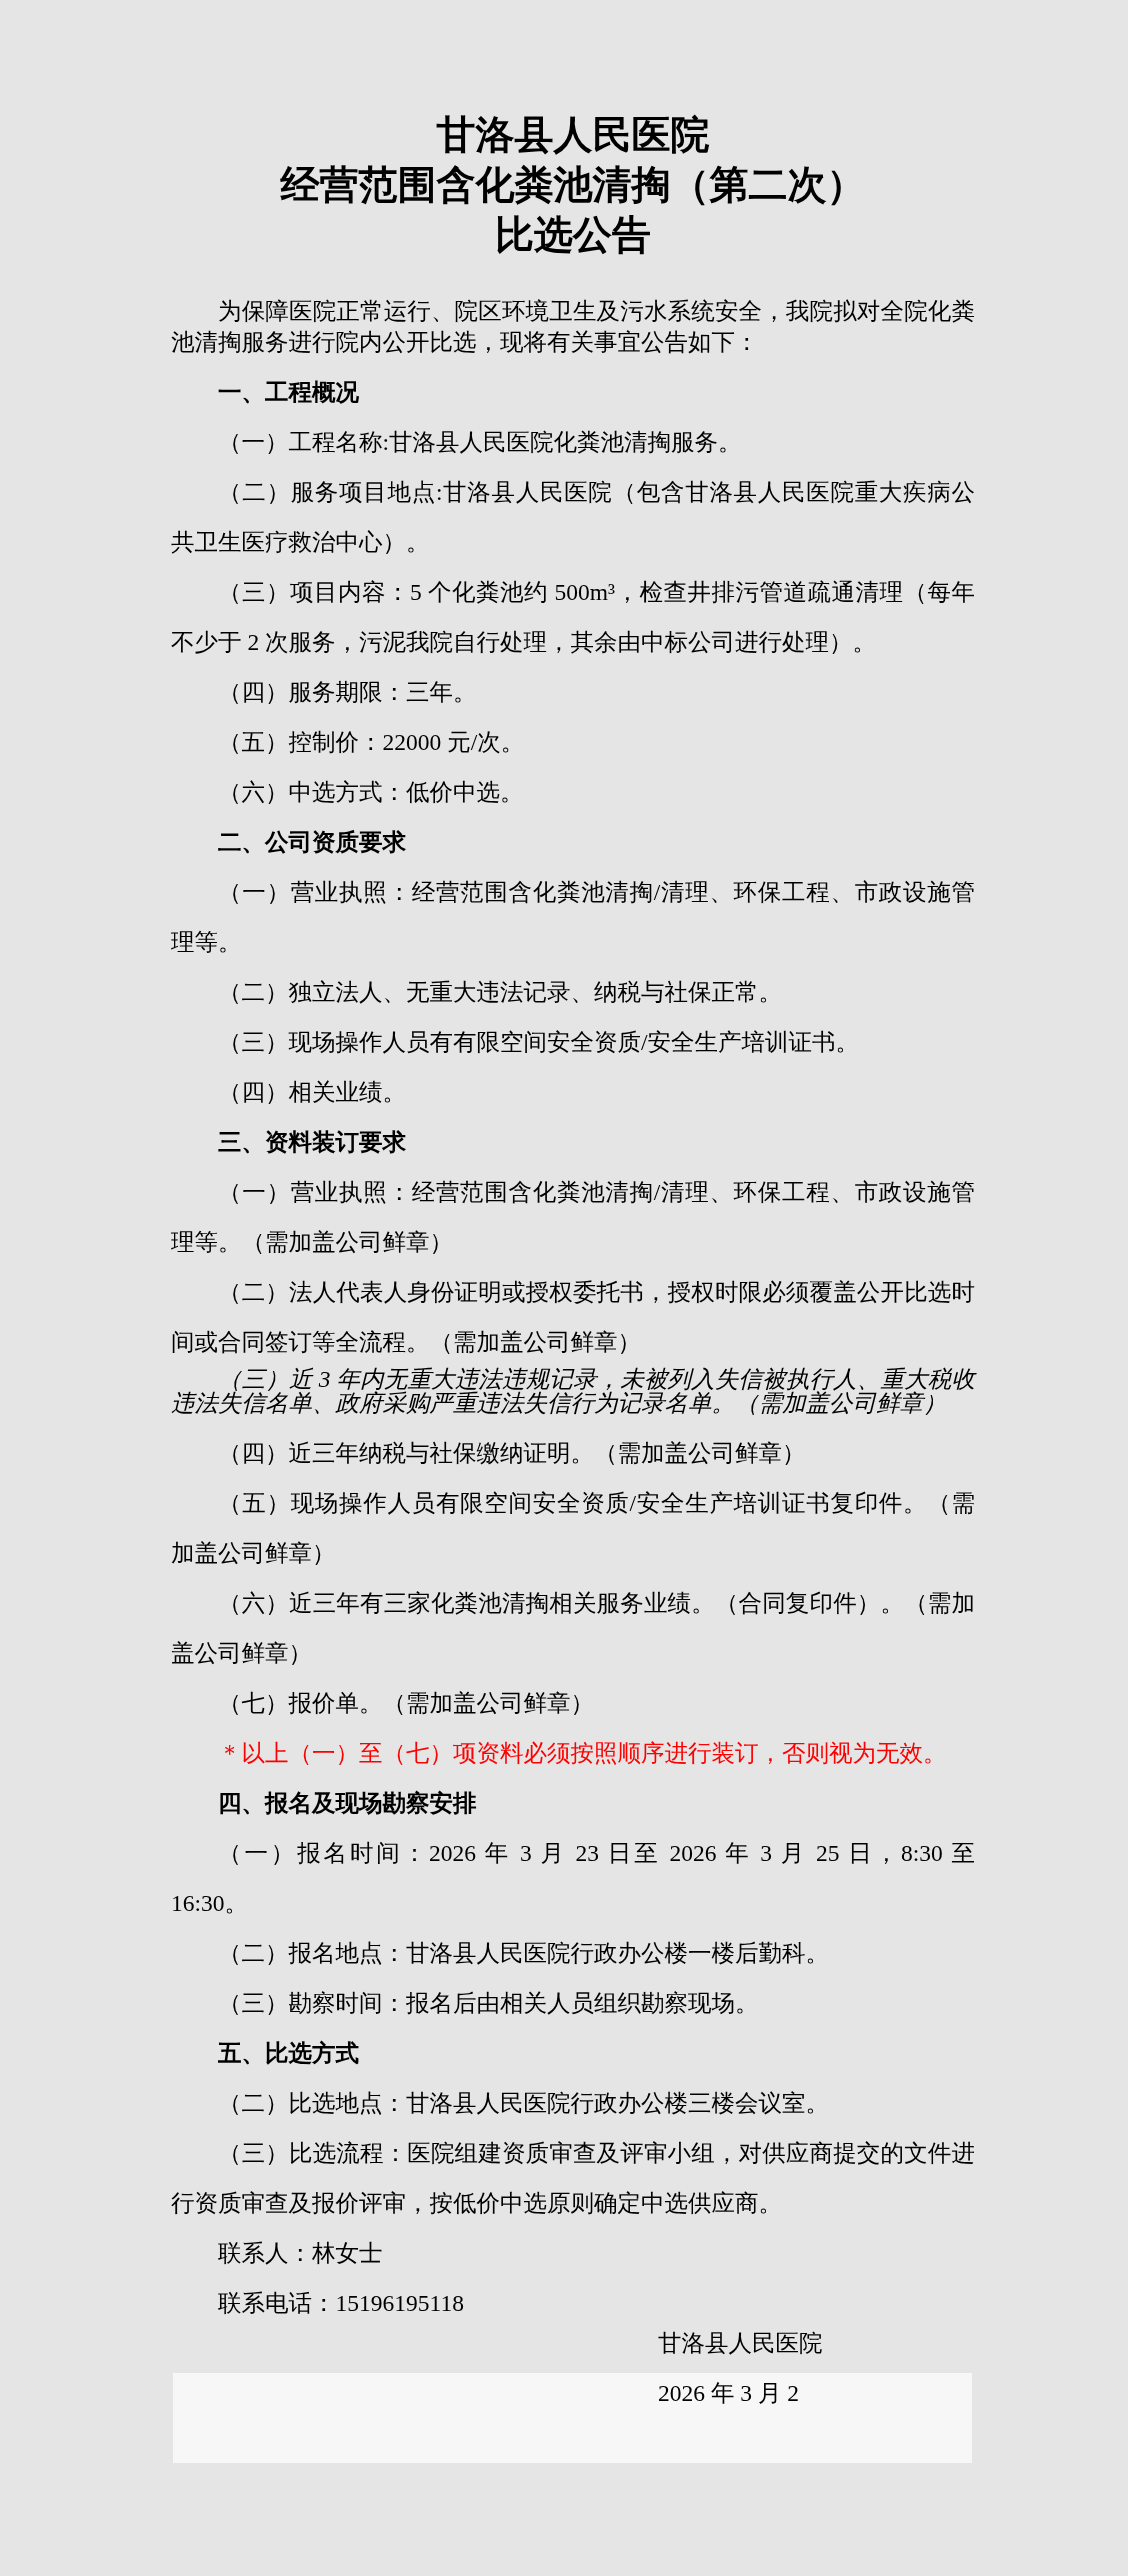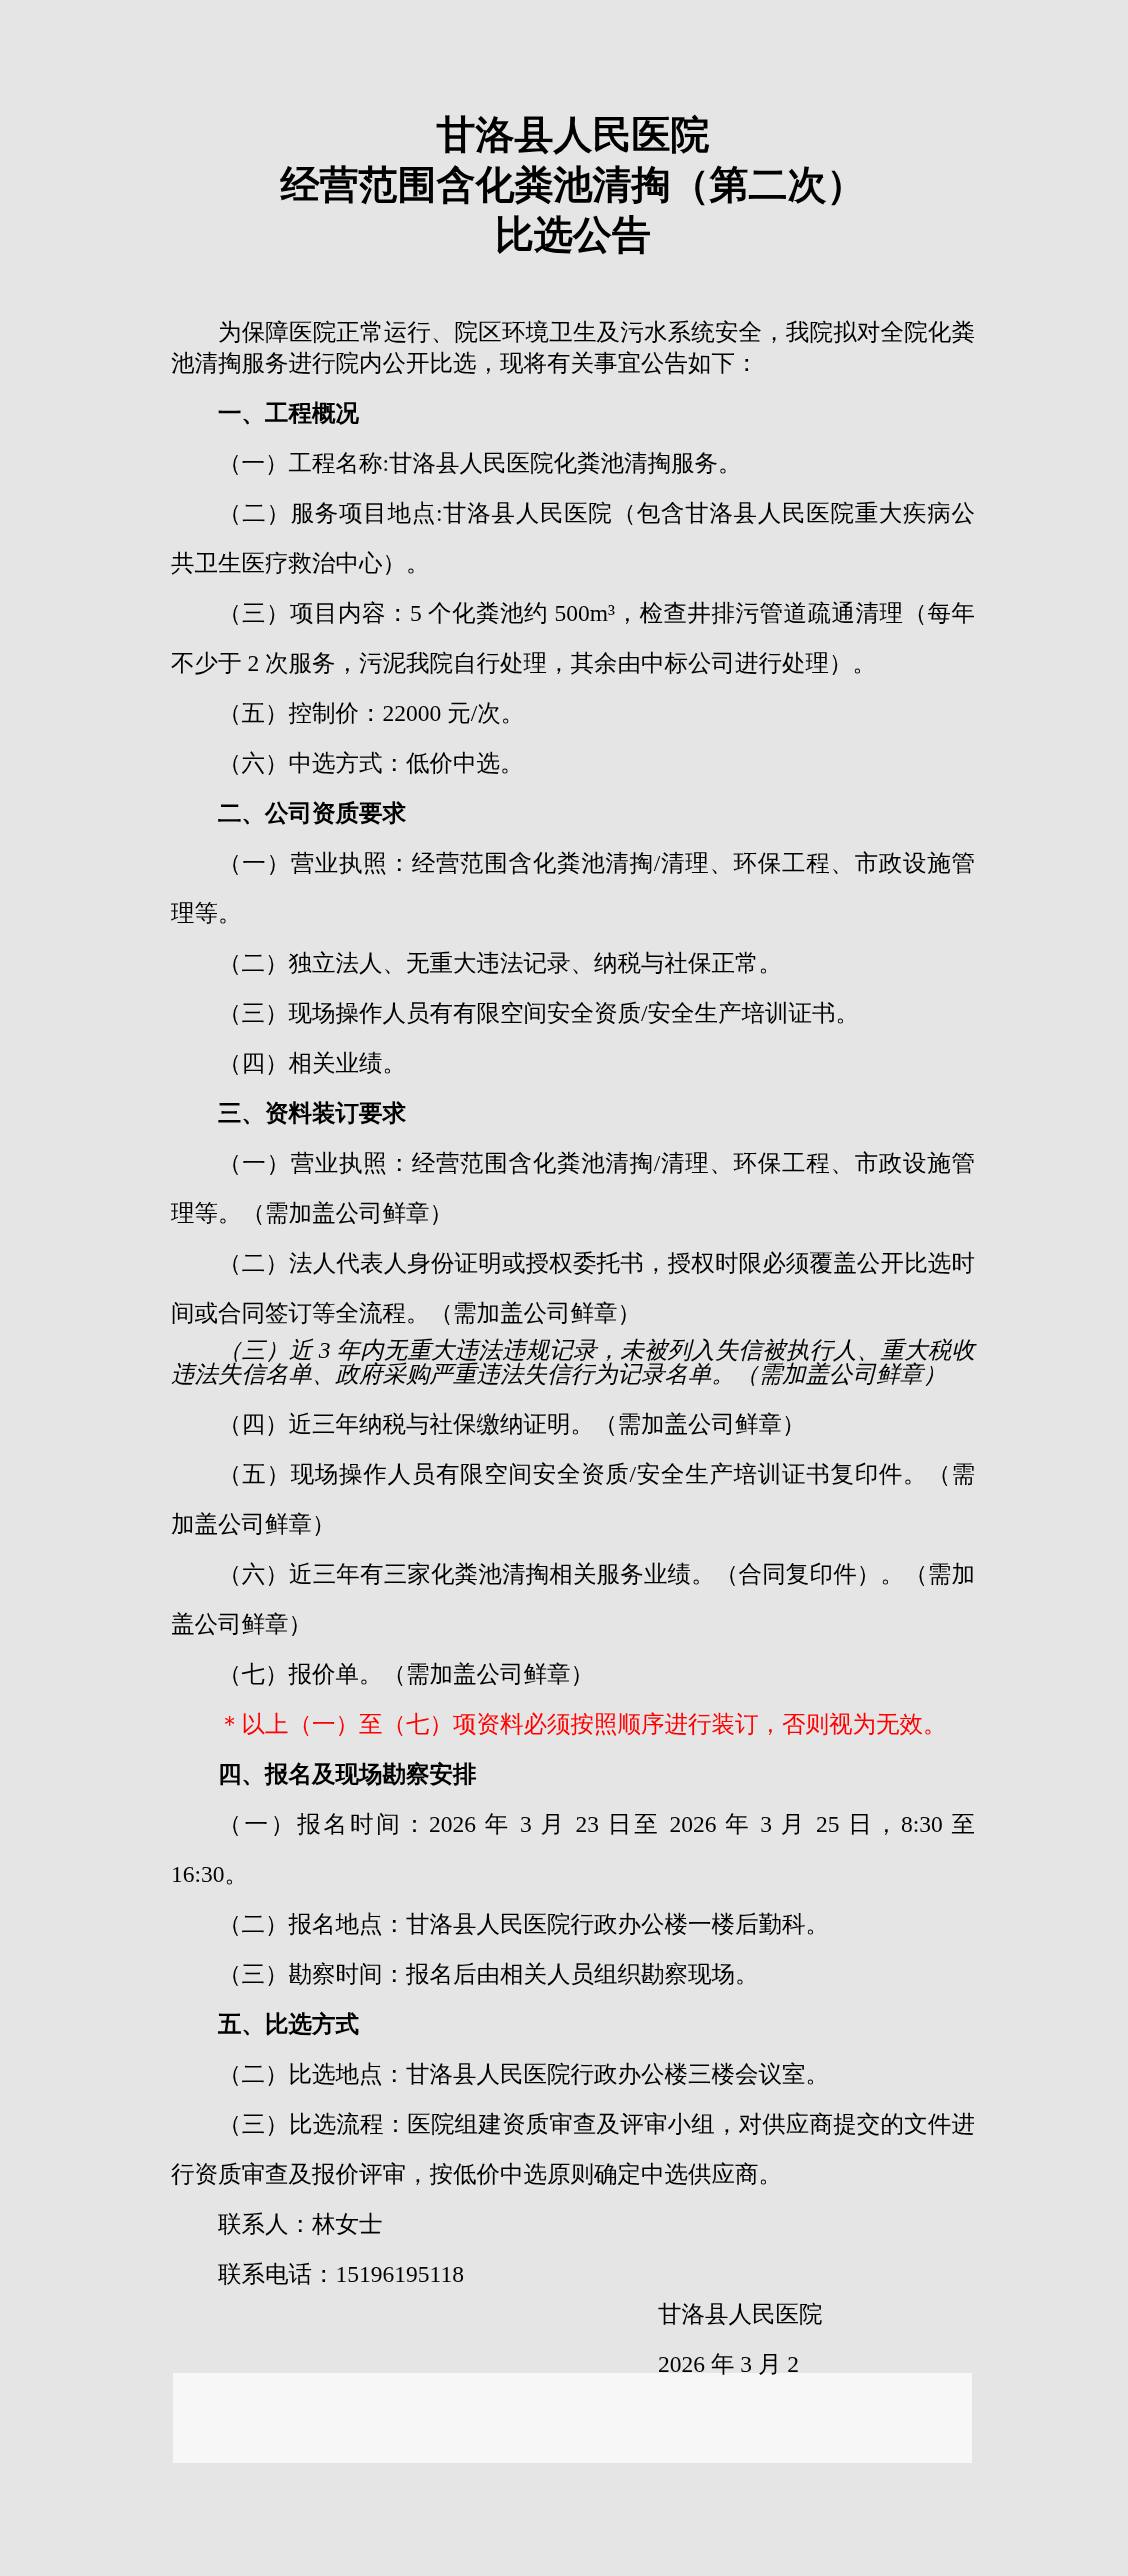--- a/index.html
+++ b/index.html
@@ -36,21 +36,21 @@
     line-height:50px;
   }
   .p{
     margin:0;
     font-size:23.5px;
     line-height:50px;
     text-align:justify;
     text-indent:47px;
   }
   .b{font-weight:bold;}
-  .intro{margin-top:57px;line-height:31px;}
+  .intro{margin-top:36px;line-height:31px;}
   .h1-offset{margin-top:9.2px;}
   .tight2{line-height:24px;font-style:italic;}
   .after-tight{margin-top:12.8px;}
   .red{color:#ff0000;}
   .sig-block{margin-top:-10px;}
   .sig-line{
     margin:0;
     margin-left:487px;
     font-size:23.5px;
     line-height:50px;
@@ -71,20 +71,21 @@
       <div>经营范围含化粪池清掏（第二次）</div>
       <div>比选公告</div>
     </div>
 
     <p class="p intro">为保障医院正常运行、院区环境卫生及污水系统安全，我院拟对全院化粪池清掏服务进行院内公开比选，现将有关事宜公告如下：</p>
 
     <p class="p b h1-offset">一、工程概况</p>
     <p class="p">（一）工程名称:甘洛县人民医院化粪池清掏服务。</p>
     <p class="p">（二）服务项目地点:甘洛县人民医院（包含甘洛县人民医院重大疾病公共卫生医疗救治中心）。</p>
     <p class="p">（三）项目内容：5 个化粪池约 500m³，检查井排污管道疏通清理（每年不少于 2 次服务，污泥我院自行处理，其余由中标公司进行处理）。</p>
+    <p class="p">（四）服务期限：三年。</p>
     <p class="p">（五）控制价：22000 元/次。</p>
     <p class="p">（六）中选方式：低价中选。</p>
 
     <p class="p b">二、公司资质要求</p>
     <p class="p">（一）营业执照：经营范围含化粪池清掏/清理、环保工程、市政设施管理等。</p>
     <p class="p">（二）独立法人、无重大违法记录、纳税与社保正常。</p>
     <p class="p">（三）现场操作人员有有限空间安全资质/安全生产培训证书。</p>
     <p class="p">（四）相关业绩。</p>
 
     <p class="p b">三、资料装订要求</p>

